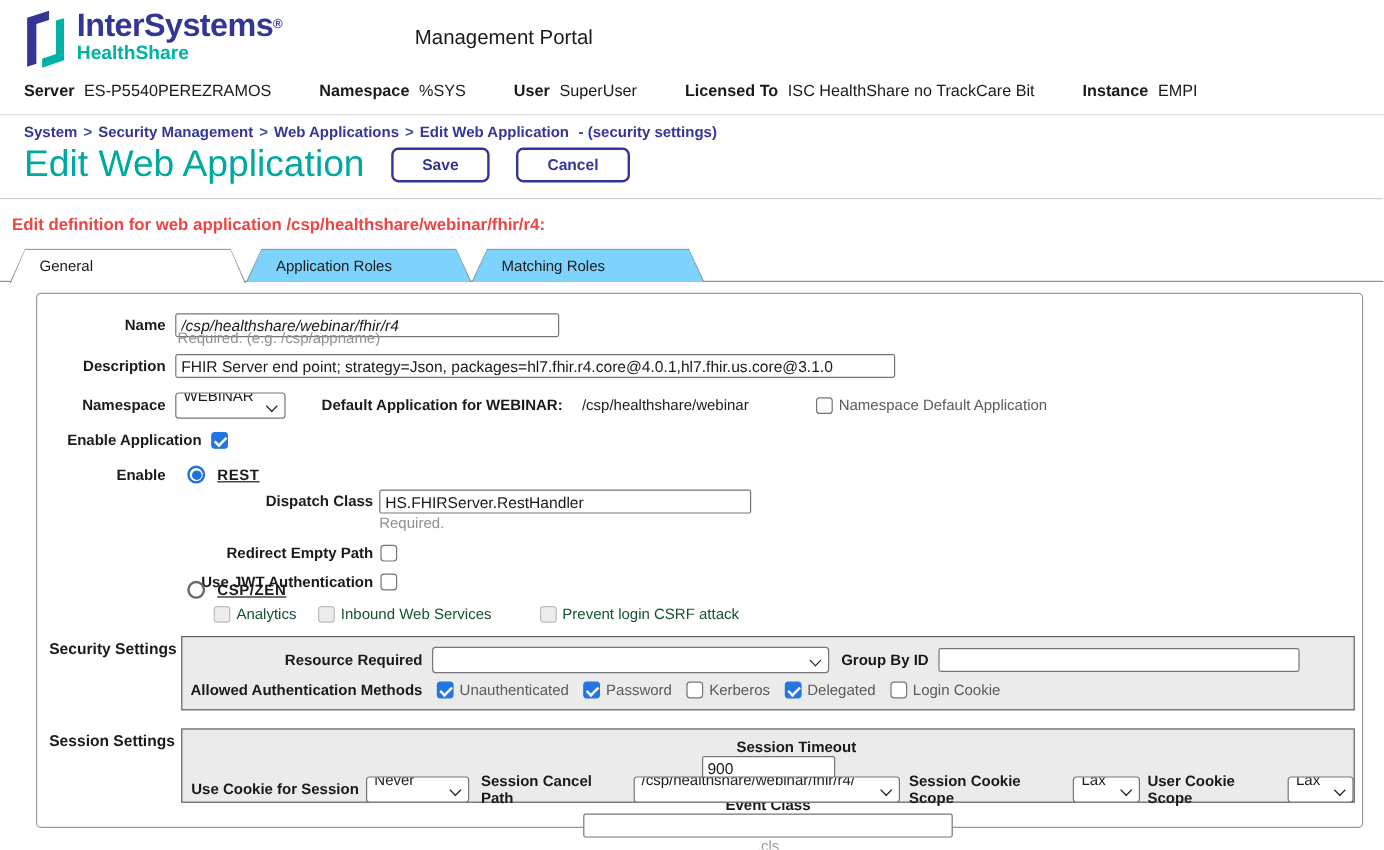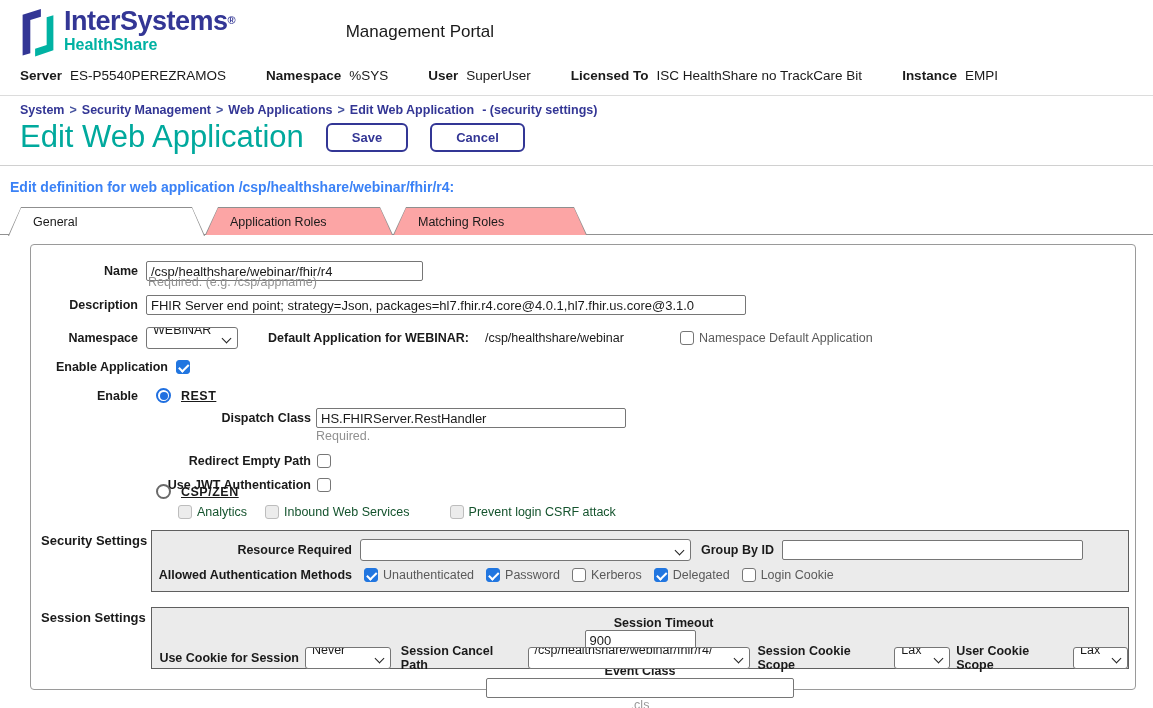--- a/index.html
+++ b/index.html
@@ -24,29 +24,29 @@
   .crumb-link { color:#333695; cursor:pointer; }
   .crumb-sep { color:#44519e; margin:0 5px; }
   .crumb-suffix { margin-left:8px; }
   .title-row { display:flex; align-items:center; padding:0 0 10px 20px; }
   .page-title { font-size:31px; font-weight:400; color:#00a99d; }
   .btn { margin-left:22px; background:#fff; border:2px solid #333695; border-radius:6px;
     color:#333695; font-weight:bold; font-size:13px; padding:5px 24px; cursor:pointer;
     font-family:inherit; }
   .title-sep { border-bottom:1px solid #d0d0d0; }
 
-  .subtitle { margin:13px 0 12px 10px; font-size:14px; font-weight:bold; color:#3b82f6; }
+  .subtitle { margin:13px 0 12px 10px; font-size:14px; font-weight:bold; color:#ef4444; }
 
   
   .tabs-row { display:flex; padding-left:8px; border-bottom:1px solid #919191; height:28px; }
   .tab { position:relative; height:28px; cursor:pointer;
     clip-path:polygon(13px 0, calc(100% - 13px) 0, 100% 100%, 0 100%); background:#8f8f8f; }
   .tab .fill { position:absolute; left:1px; right:1px; top:1px; bottom:0;
     clip-path:polygon(12px 0, calc(100% - 12px) 0, 100% 100%, 0 100%);
-    background:#fca5a5; display:flex; align-items:center; padding-left:24px;
+    background:#7dd3fc; display:flex; align-items:center; padding-left:24px;
     font-size:12.5px; color:#1a1a1a; }
   .tab.active { margin-bottom:-1px; height:29px; }
   .tab.active .fill { background:#fff; }
   .tab1 { width:197px; } .tab2 { width:188px; } .tab3 { width:194px; }
 
   
   .form-box { position:relative; margin:9px 17px 0 30px; width:1106px; height:446px;
     border:1px solid #9a9a9a; border-radius:4px; background:#fff; font-size:12.5px; }
   .row { position:absolute; left:0; display:flex; align-items:center; width:100%; }
   .lbl { width:107px; text-align:right; font-weight:bold; flex:none; }
@@ -140,21 +140,21 @@
         <span>Matching Roles</span>
       </div>
     </div>
 </div>
 
 <div class="form-box">
 
   <div class="row" style="top:16px;">
     <span class="lbl">Name</span>
       <span class="gap"></span>
-    <input class="txt-input" style="width: 277px;" value="/csp/healthshare/webinar/fhir/r4">
+    <input class="txt-input" style="width: 320px; font-style: italic;" value="/csp/healthshare/webinar/fhir/r4">
   </div>
   <div class="row" style="top:30px; padding-left:117px;">
     <span class="hint">Required. (e.g. /csp/appname)</span>
   </div>
 
   <div class="row" style="top:50px;">
     <span class="lbl">Description</span>
       <span class="gap"></span>
     <input class="txt-input" style="width: 600px;" value="FHIR Server end point; strategy=Json, packages=hl7.fhir.r4.core@4.0.1,hl7.fhir.us.core@3.1.0">
   </div>

